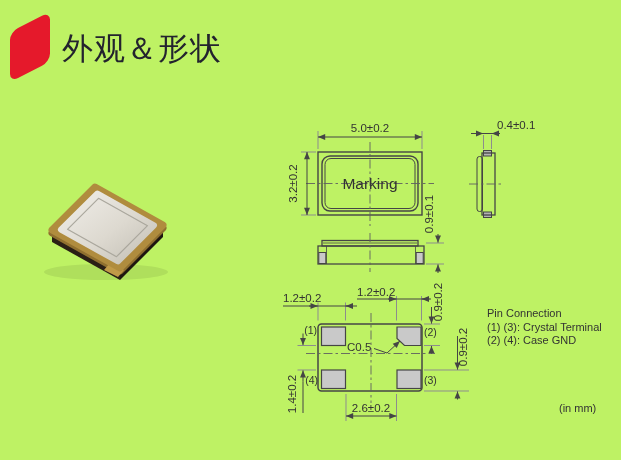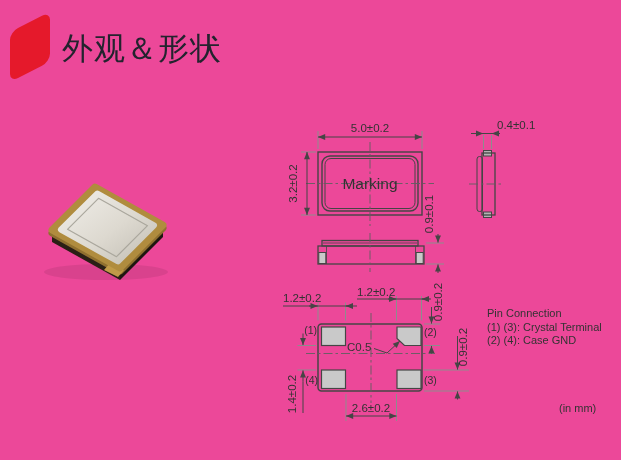--- a/index.html
+++ b/index.html
@@ -1,17 +1,17 @@
 <!DOCTYPE html>
 <html><head>
 <meta charset="utf-8">
 <style>
   html,body{margin:0;padding:0;background:#ffffff;}
   #canvas{
-    position:relative;width:621px;height:460px;background:#ec4899;overflow:hidden;
+    position:relative;width:621px;height:460px;background:#bef264;overflow:hidden;
     font-family:"Liberation Sans",sans-serif;
   }
   .ribbon{
     position:absolute;left:10px;top:32px;width:40px;height:50px;
     background:#e5192b;border-radius:8px;
     transform:skewY(-27deg);transform-origin:left center;
   }
   .page-title{
     position:absolute;left:62px;top:28px;
     font-size:31px;color:#23232e;letter-spacing:1px;white-space:nowrap;

